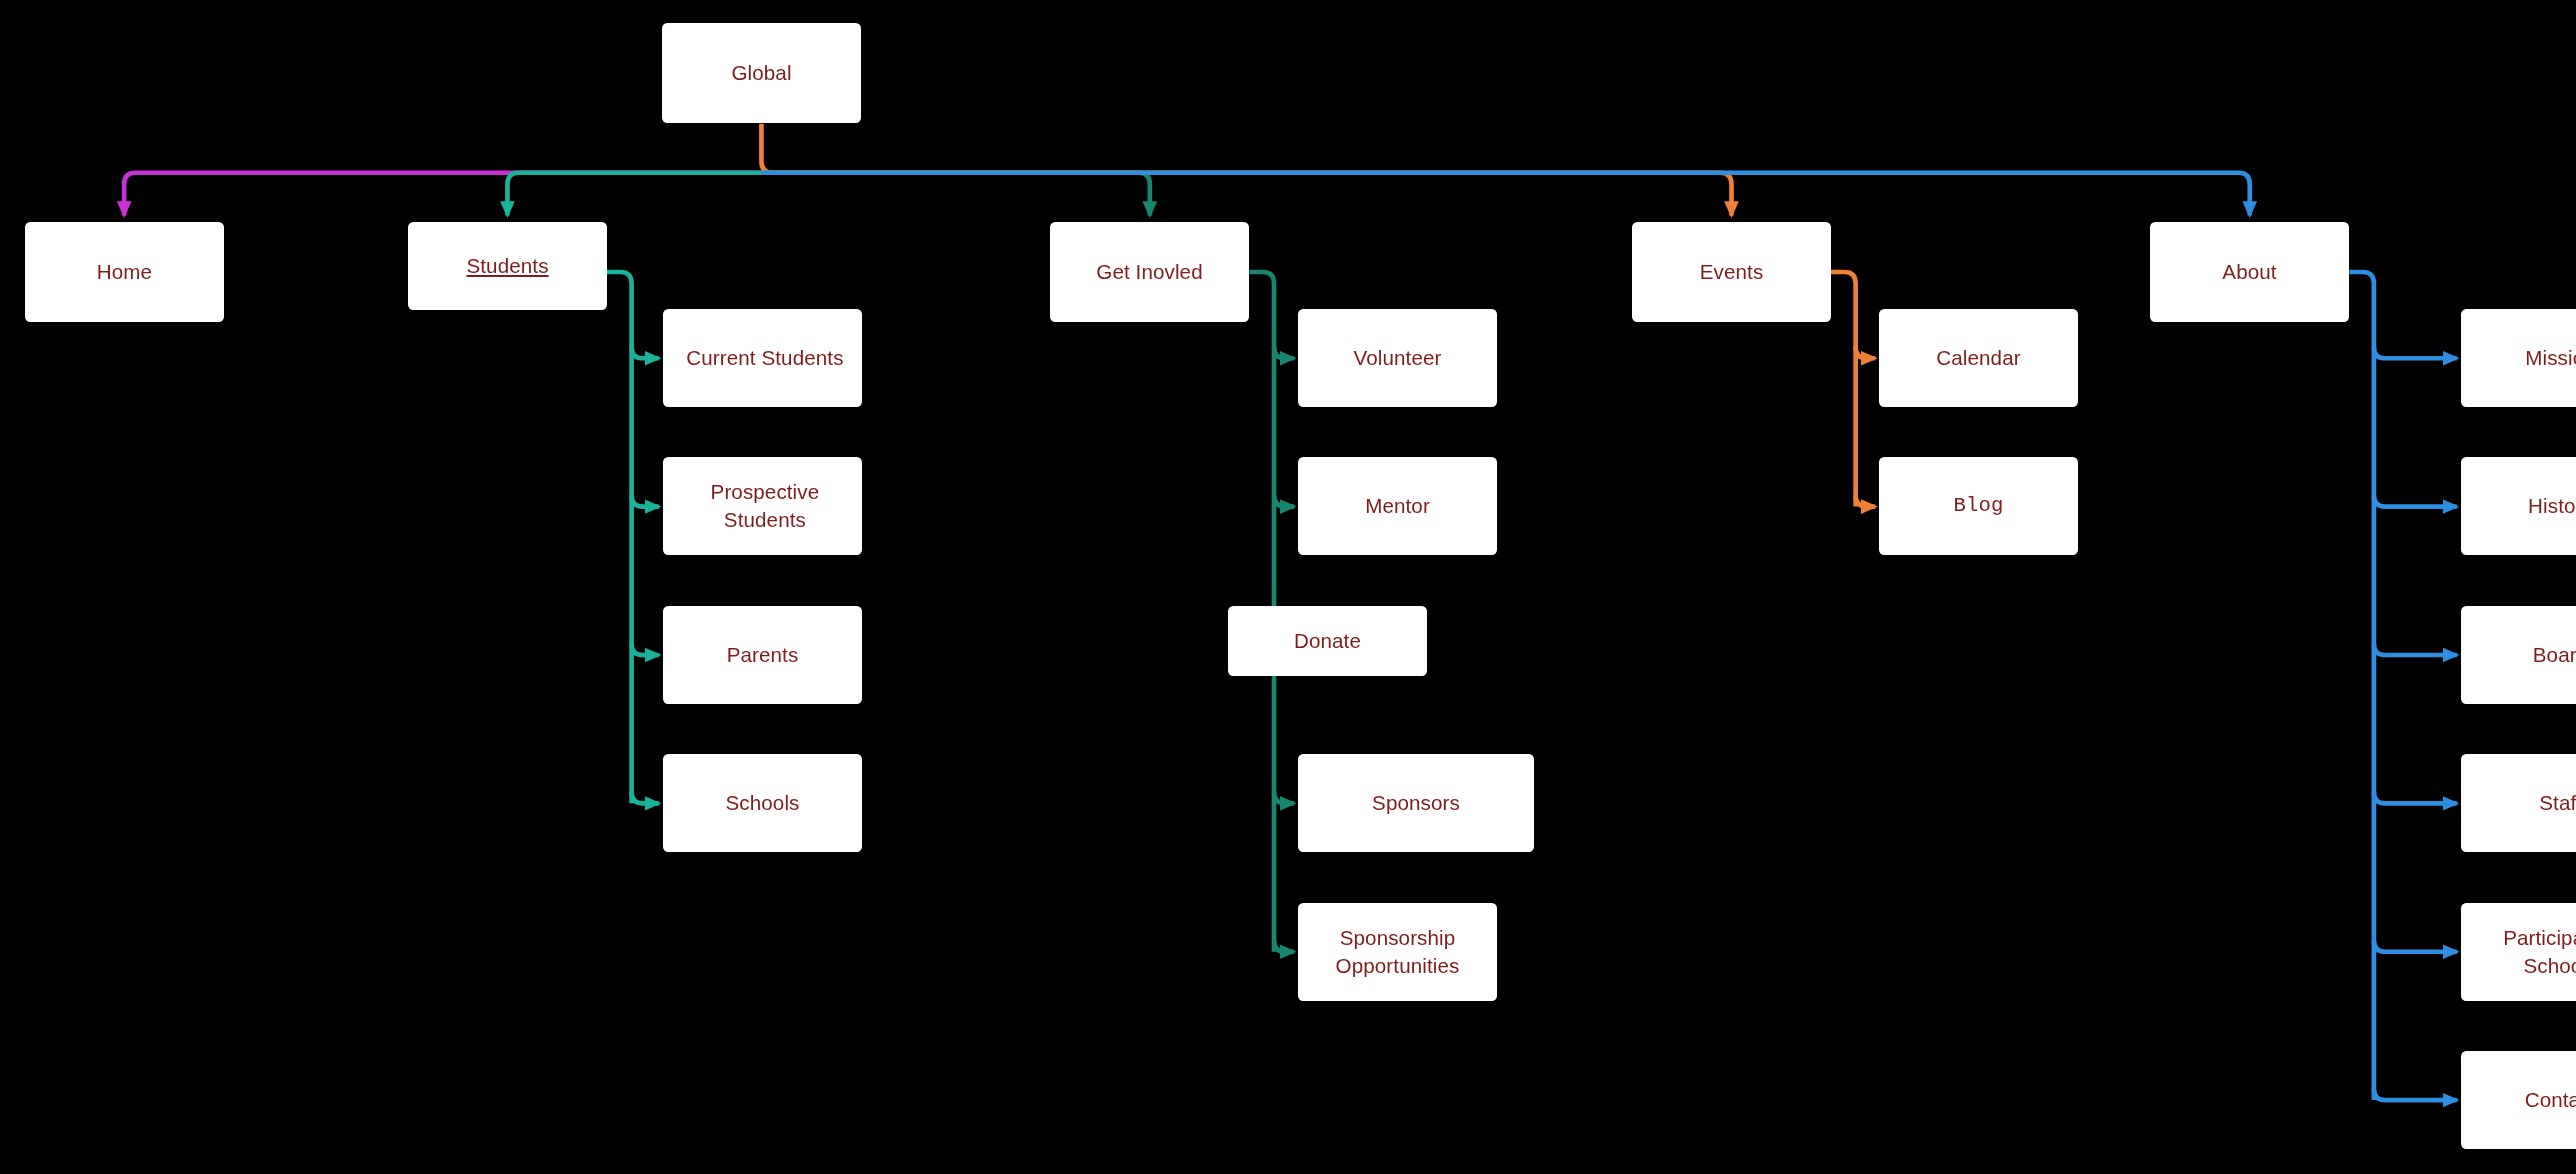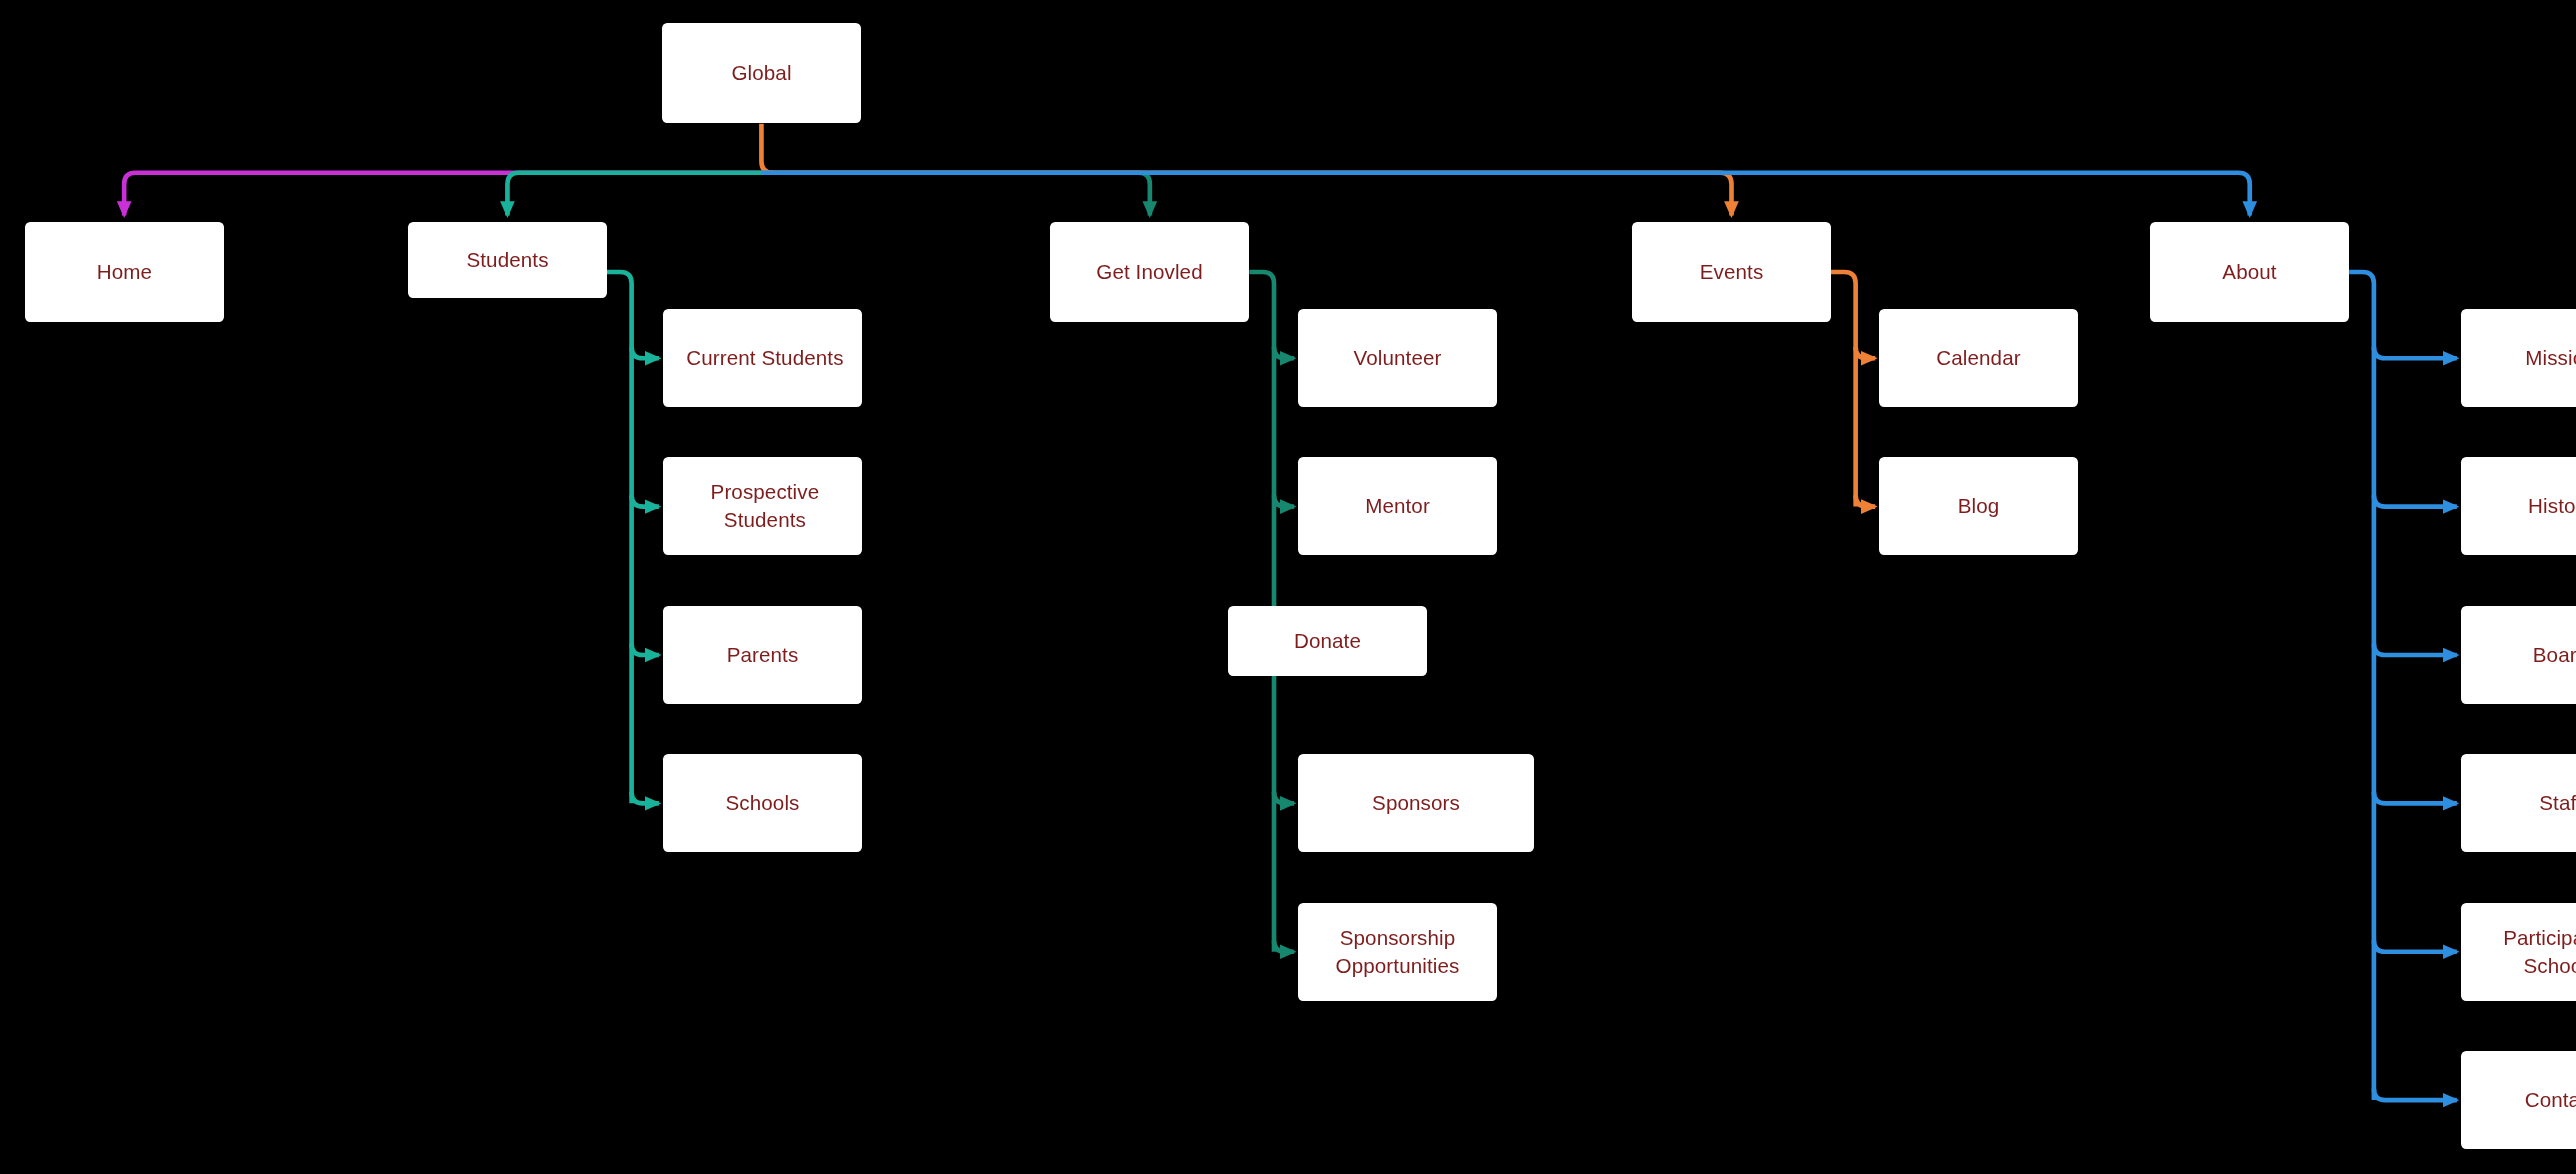--- a/index.html
+++ b/index.html
@@ -98,21 +98,21 @@
       <path d="M 4608 1825 Q 4608 1847 4630 1847 L 4769 1847" fill="none" stroke="#2e8fe0" stroke-width="9" stroke-linecap="butt" stroke-linejoin="round" marker-end="url(#ah-2e8fe0)"></path>
       <path d="M 4608 2113 Q 4608 2135 4630 2135 L 4769 2135" fill="none" stroke="#2e8fe0" stroke-width="9" stroke-linecap="butt" stroke-linejoin="round" marker-end="url(#ah-2e8fe0)"></path>
     </svg>
   <div id="nodes">
       <div class="node" style="left: 662px; top: 23px; width: 199px; height: 100px;">
         <span class="node-label">Global</span>
       </div>
       <div class="node" style="left: 25px; top: 222px; width: 199px; height: 100px;">
         <span class="node-label">Home</span>
       </div>
-      <div class="node" style="left: 408px; top: 222px; width: 199px; height: 76px;">
+      <div class="node" style="left: 408px; top: 222px; width: 199px; height: 88px; text-decoration: underline;">
         <span class="node-label">Students</span>
       </div>
       <div class="node" style="left: 663px; top: 309px; width: 199px; height: 98px; padding-left: 12px;">
         <span class="node-label">Current Students</span>
       </div>
       <div class="node" style="left: 663px; top: 457px; width: 199px; height: 98px; padding-left: 12px;">
         <span class="node-label">Prospective Students</span>
       </div>
       <div class="node" style="left: 663px; top: 606px; width: 199px; height: 98px;">
         <span class="node-label">Parents</span>
@@ -138,21 +138,21 @@
       <div class="node" style="left: 1298px; top: 903px; width: 199px; height: 98px;">
         <span class="node-label">Sponsorship
 Opportunities</span>
       </div>
       <div class="node" style="left: 1632px; top: 222px; width: 199px; height: 100px;">
         <span class="node-label">Events</span>
       </div>
       <div class="node" style="left: 1879px; top: 309px; width: 199px; height: 98px;">
         <span class="node-label">Calendar</span>
       </div>
-      <div class="node" style="left: 1879px; top: 457px; width: 199px; height: 98px;">
+      <div class="node" style="left: 1879px; top: 457px; width: 199px; height: 98px; font-family: Liberation Mono, monospace;">
         <span class="node-label">Blog</span>
       </div>
       <div class="node" style="left: 2150px; top: 222px; width: 199px; height: 100px;">
         <span class="node-label">About</span>
       </div>
       <div class="node" style="left: 2461px; top: 309px; width: 199px; height: 98px;">
         <span class="node-label">Mission</span>
       </div>
       <div class="node" style="left: 2461px; top: 457px; width: 199px; height: 98px;">
         <span class="node-label">History</span>

